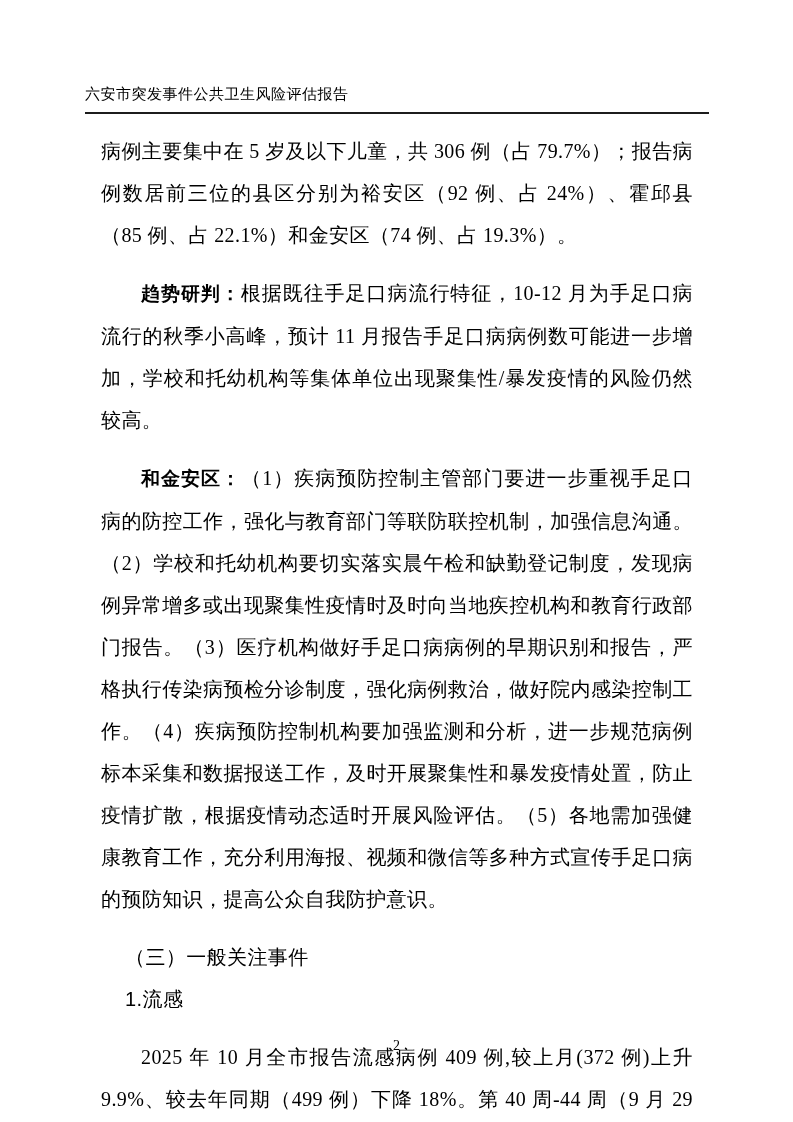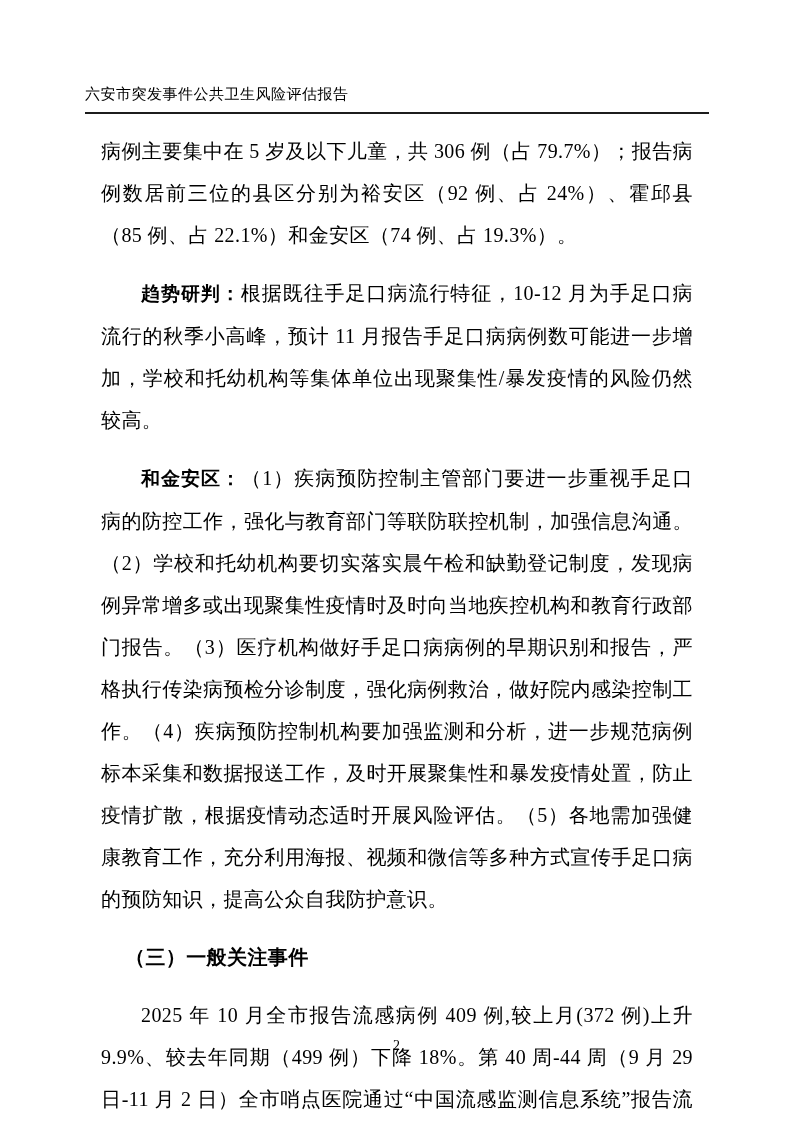--- a/index.html
+++ b/index.html
@@ -51,21 +51,21 @@
   }
   .run-label {
     font-weight: 700;
     font-family: "Liberation Sans", "DejaVu Sans", sans-serif;
     font-size: 19px;
   }
   .heading {
     margin: 0;
     font-size: 20px;
     line-height: 42px;
-    font-weight: 700;
+    font-weight: 400;
     font-family: "Liberation Sans", "DejaVu Sans", sans-serif;
     text-indent: 2em;
   }
   .page-footer {
     position: absolute;
     left: 0;
     right: 0;
     top: 1036px;
     text-align: center;
     font-size: 14px;
@@ -89,20 +89,21 @@
       <p class="para">
         <span class="run-label">趋势研判：</span><span>根据既往手足口病流行特征，10-12 月为手足口病流行的秋季小高峰，预计 11 月报告手足口病病例数可能进一步增加，学校和托幼机构等集体单位出现聚集性/暴发疫情的风险仍然较高。</span>
       </p>
 
       <p class="para">
         <span class="run-label">和金安区：</span><span>（1）疾病预防控制主管部门要进一步重视手足口病的防控工作，强化与教育部门等联防联控机制，加强信息沟通。（2）学校和托幼机构要切实落实晨午检和缺勤登记制度，发现病例异常增多或出现聚集性疫情时及时向当地疾控机构和教育行政部门报告。（3）医疗机构做好手足口病病例的早期识别和报告，严格执行传染病预检分诊制度，强化病例救治，做好院内感染控制工作。（4）疾病预防控制机构要加强监测和分析，进一步规范病例标本采集和数据报送工作，及时开展聚集性和暴发疫情处置，防止疫情扩散，根据疫情动态适时开展风险评估。（5）各地需加强健康教育工作，充分利用海报、视频和微信等多种方式宣传手足口病的预防知识，提高公众自我防护意识。</span>
       </p>
 
       <h3 class="heading">（三）一般关注事件</h3>
 
+      <h3 class="heading">1.流感</h3>
 
       <p class="para">2025 年 10 月全市报告流感病例 409 例,较上月(372 例)上升 9.9%、较去年同期（499 例）下降 18%。第 40 周-44 周（9 月 29 日-11 月 2 日）全市哨点医院通过“中国流感监测信息系统”报告流感样病例（ILI）1144 例，流感样病例占门急诊病例就诊总数比例（ILI%）为 4.35%，较</p>
 
     </div>
   </div>
 
   <div class="page-footer">
     <span>2</span>
   </div>
 </div>

